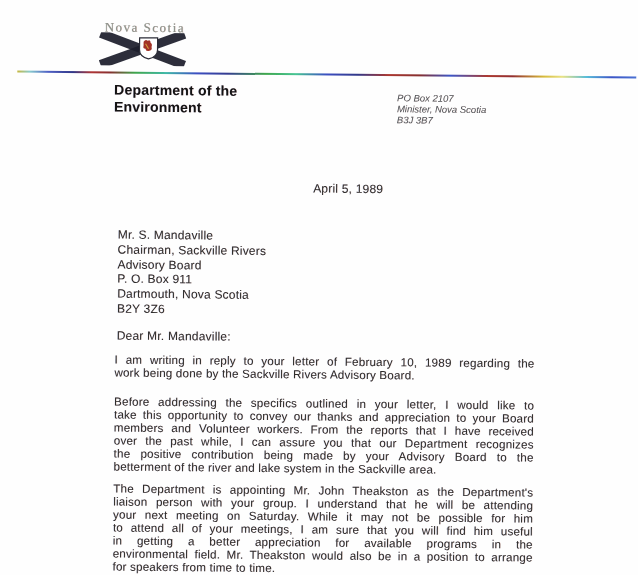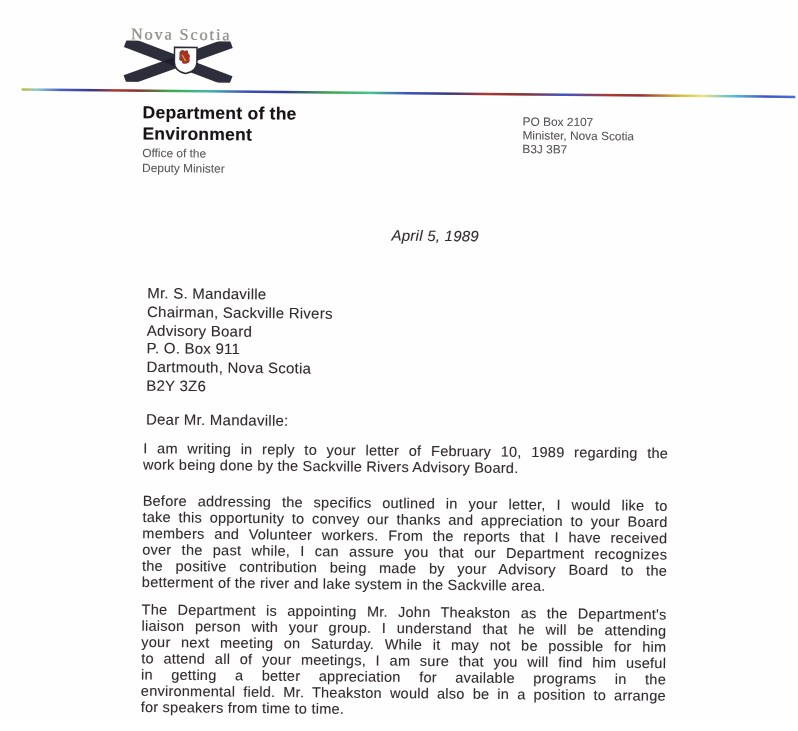--- a/index.html
+++ b/index.html
@@ -47,32 +47,33 @@
     color: #141414; letter-spacing: 0.2px;
     text-shadow: 0.4px 0 rgba(180,40,20,.18), -0.4px 0 rgba(20,40,180,.15);
   }
   .office {
     left: 115px; top: 117px;
     font-size: 9.5px; line-height: 11.5px;
     color: #55585a;
     text-shadow: 0.3px 0 rgba(180,60,40,.2);
   }
   .lh-address {
-    left: 419px; top: 89px;
+    left: 398px; top: 89px;
     font-size: 9.5px; line-height: 11px;
     color: #4f555a;
     text-shadow: 0.3px 0 rgba(180,60,40,.2);
+    font-style: italic;
   }
 
   
   .typed {
     letter-spacing: 0.2px;
     text-shadow: 0.4px 0 rgba(190,50,10,.16), -0.4px 0 rgba(10,50,190,.14);
   }
-  .date { left: 315px; top: 179px; font-size: 12px; font-style: italic; }
+  .date { left: 315px; top: 179px; font-size: 12px; }
   .recipient { left: 120px; top: 227px; font-size: 12px; line-height: 14.8px; }
   .salutation { left: 120px; top: 328px; font-size: 12px; }
   .para { left: 118px; width: 420px; font-size: 11.6px; line-height: 13px; }
   .p1 { top: 352px; }
   .p2 { top: 394px; }
   .p3 { top: 481px; }
   .jline { text-align: justify; text-align-last: justify; }
   .lastline { text-align: left; }
 </style>
 </head>
@@ -93,24 +94,20 @@
       </g>
     </svg>
 
     <div class="abs rule"></div>
 
     <div class="abs dept">
       <div>Department of the</div>
       <div>Environment</div>
     </div>
 
-    <div class="abs office">
-      <div>Office of the</div>
-      <div>Deputy Minister</div>
-    </div>
 
     <div class="abs lh-address">
       <div>PO Box 2107</div>
       <div>Minister, Nova Scotia</div>
       <div>B3J 3B7</div>
     </div>
 
     <div class="abs date typed">April 5, 1989</div>
 
     <div class="abs recipient typed">

